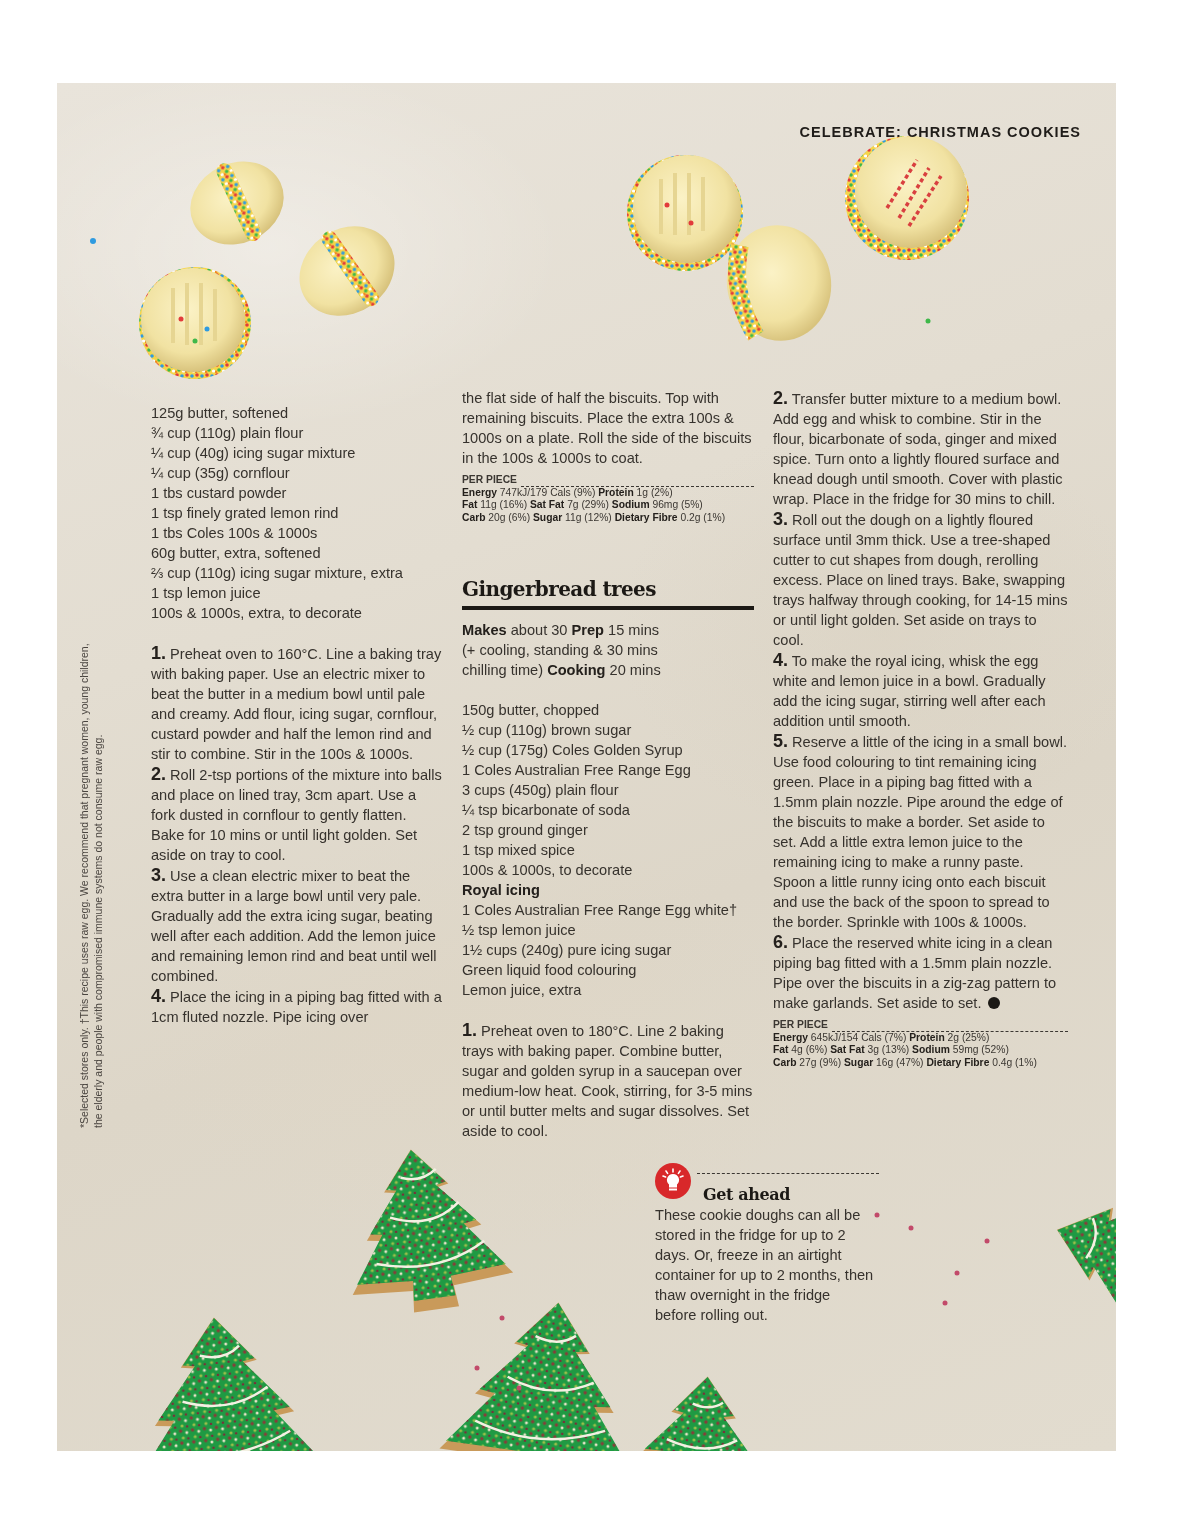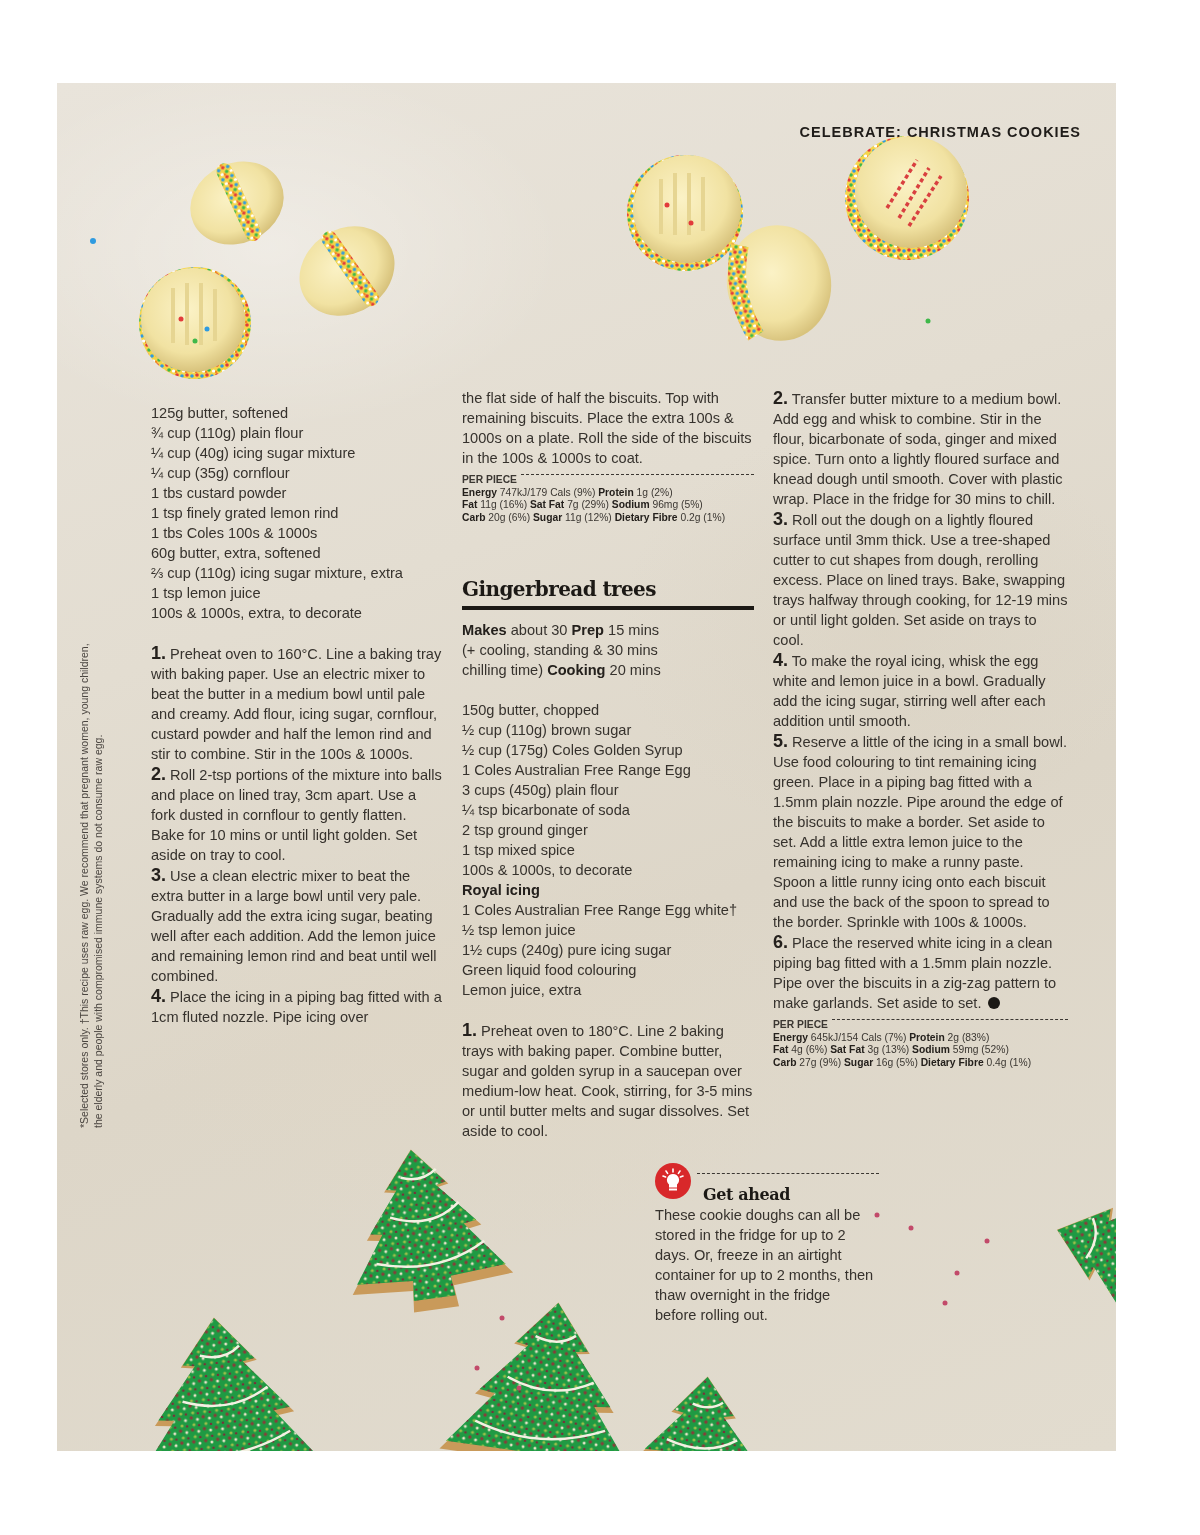--- a/index.html
+++ b/index.html
@@ -31,21 +31,21 @@
     font-size: 20px; letter-spacing: -0.6px; color: #1c1915; line-height: 26px;
     padding-bottom: 4px; border-bottom: 4px solid #1c1915; margin-bottom: 10px;
   }
   .meta b, .sub-head { font-weight: bold; color: #24201c; }
   .gap { height: 20px; }
   .step-num { font-weight: bold; font-size: 18px; color: #24201c; }
   .ingredients div, .steps p { white-space: nowrap; }
   .steps p { white-space: normal; }
 
   .nutrition { margin-top: 6px; font-size: 10.3px; line-height: 12.5px; color: #3b3732; }
-  .nutrition .np-head { font-weight: bold; font-size: 10.3px; display: flex; align-items: flex-start; gap: 2px; }
+  .nutrition .np-head { font-weight: bold; font-size: 10.3px; display: flex; align-items: flex-end; gap: 2px; }
   .nutrition .np-head .dash { flex: 1; border-top: 1.5px dashed #3b3732; margin-left: 2px; }
   .nutrition b { font-weight: bold; color: #24201c; margin-top: 16px; }
 
   .end-dot { display: inline-block; width: 12px; height: 12px; border-radius: 50%; background: #1c1915; vertical-align: -1px; margin-left: 2px; }
 
   .tip { position: absolute; left: 598px; top: 1080px; width: 220px; font-size: 14.6px; line-height: 20px; color: #36322d; }
   .tip-head { display: flex; align-items: flex-end; position: relative; height: 42px; }
   .tip-icon { width: 36px; height: 36px; border-radius: 50%; background: #d8282a; position: absolute; left: 0; top: 0; display: flex; align-items: center; justify-content: center; }
   .tip-dash { position: absolute; left: 42px; right: -4px; top: 10px; border-top: 1.5px dashed #3b3732; }
   .tip-title { margin-left: 48px; font-family: "DejaVu Serif", "Liberation Serif", serif; font-weight: bold; font-size: 16px; color: #1c1915; line-height: 20px; letter-spacing: -0.4px; }
@@ -235,33 +235,33 @@
     </div>
     <div class="gap"></div>
     <div class="steps">
       <p><span class="step-num">1.</span><span> Preheat oven to 180°C. Line 2 baking trays with baking paper. Combine butter, sugar and golden syrup in a saucepan over medium-low heat. Cook, stirring, for 3-5 mins or until butter melts and sugar dissolves. Set aside to cool.</span></p>
     </div>
   </div>
 
   <div class="col col-3">
     <div class="steps">
       <p><span class="step-num">2.</span><span> Transfer butter mixture to a medium bowl. Add egg and whisk to combine. Stir in the flour, bicarbonate of soda, ginger and mixed spice. Turn onto a lightly floured surface and knead dough until smooth. Cover with plastic wrap. Place in the fridge for 30 mins to chill.</span></p>
-      <p><span class="step-num">3.</span><span> Roll out the dough on a lightly floured surface until 3mm thick. Use a tree-shaped cutter to cut shapes from dough, rerolling excess. Place on lined trays. Bake, swapping trays halfway through cooking, for 12-19 mins or until light golden. Set aside on trays to cool.</span></p>
+      <p><span class="step-num">3.</span><span> Roll out the dough on a lightly floured surface until 3mm thick. Use a tree-shaped cutter to cut shapes from dough, rerolling excess. Place on lined trays. Bake, swapping trays halfway through cooking, for 14-15 mins or until light golden. Set aside on trays to cool.</span></p>
       <p><span class="step-num">4.</span><span> To make the royal icing, whisk the egg white and lemon juice in a bowl. Gradually add the icing sugar, stirring well after each addition until smooth.</span></p>
       <p><span class="step-num">5.</span><span> Reserve a little of the icing in a small bowl. Use food colouring to tint remaining icing green. Place in a piping bag fitted with a 1.5mm plain nozzle. Pipe around the edge of the biscuits to make a border. Set aside to set. Add a little extra lemon juice to the remaining icing to make a runny paste. Spoon a little runny icing onto each biscuit and use the back of the spoon to spread to the border. Sprinkle with 100s &amp; 1000s.</span></p>
       <p><span class="step-num">6.</span><span> Place the reserved white icing in a clean piping bag fitted with a 1.5mm plain nozzle. Pipe over the biscuits in a zig-zag pattern to make garlands. Set aside to set. </span><span class="end-dot"></span></p>
     </div>
     <div class="nutrition">
       <div class="np-head">
           <span>PER PIECE</span>
           <span class="dash"></span>
         </div>
-      <div><b>Energy</b><span> 645kJ/154 Cals (7%) </span><b>Protein</b><span> 2g (83%)</span></div>
+      <div><b>Energy</b><span> 645kJ/154 Cals (7%) </span><b>Protein</b><span> 2g (25%)</span></div>
       <div><b>Fat</b><span> 4g (6%) </span><b>Sat Fat</b><span> 3g (13%) </span><b>Sodium</b><span> 59mg (52%)</span></div>
-      <div><b>Carb</b><span> 27g (9%) </span><b>Sugar</b><span> 16g (5%) </span><b>Dietary Fibre</b><span> 0.4g (1%)</span></div>
+      <div><b>Carb</b><span> 27g (9%) </span><b>Sugar</b><span> 16g (47%) </span><b>Dietary Fibre</b><span> 0.4g (1%)</span></div>
     </div>
   </div>
 
   <div class="tip">
     <div class="tip-head">
       <span class="tip-icon">
         <svg width="24" height="26" viewBox="0 0 24 26">
           <path d="M12 6 a6 6 0 0 1 4 10.5 v3 h-8 v-3 A6 6 0 0 1 12 6 z" fill="#fff"></path>
           <rect x="8" y="20.5" width="8" height="2" fill="#fff"></rect>
           <path d="M12 1 v3 M5 3 l1.6 2.4 M19 3 l-1.6 2.4 M2 8 l2.6 1 M22 8 l-2.6 1" stroke="#fff" stroke-width="1.6" stroke-linecap="round"></path>

